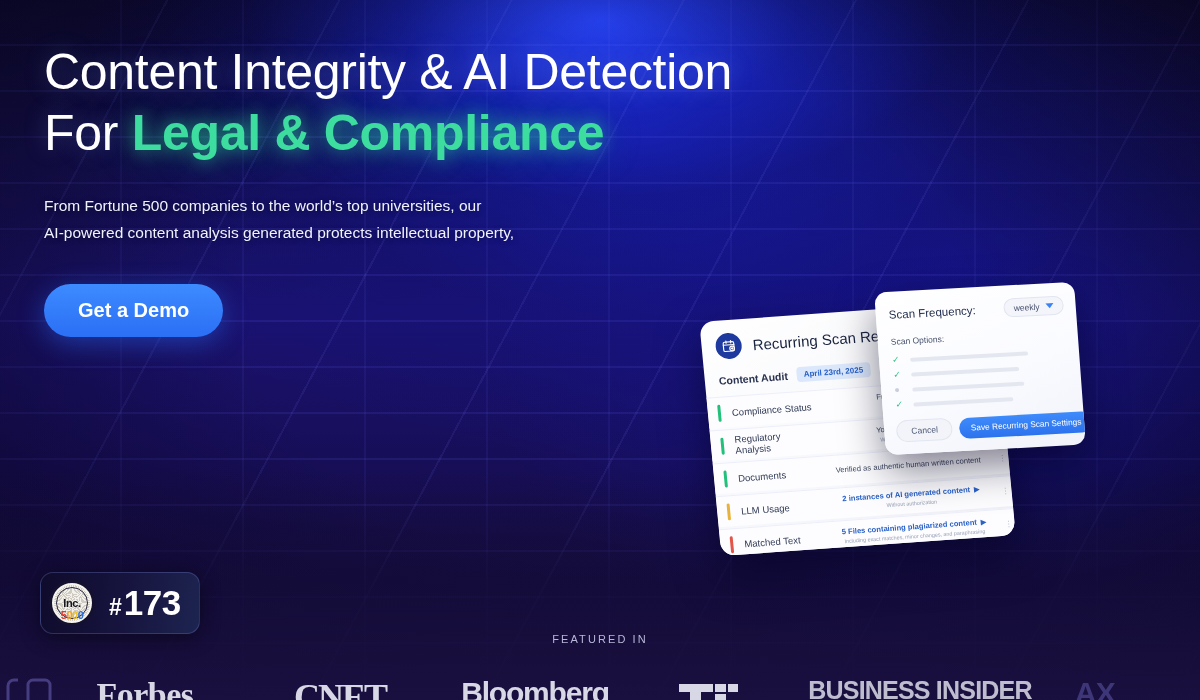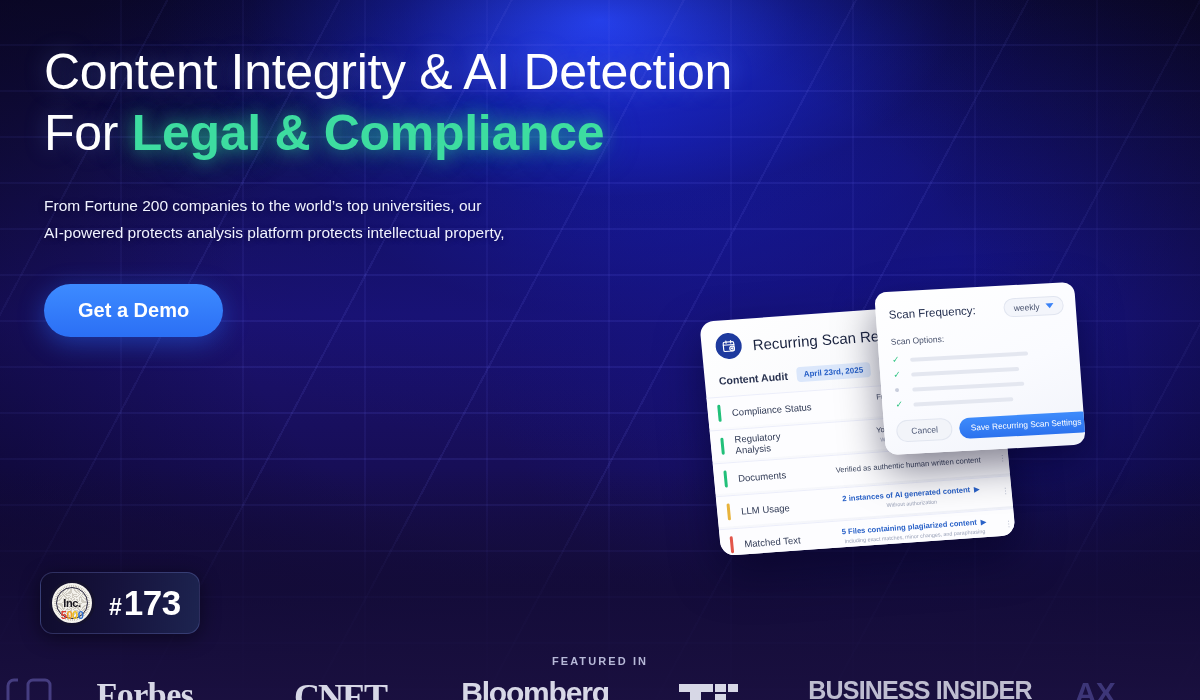--- a/index.html
+++ b/index.html
@@ -220,22 +220,22 @@
     background: linear-gradient(180deg,#3e8bfb 0%, #2c72ee 100%); border:none; border-radius:11px;
     padding:5.5px 11px; font-size:8.3px; color:#fff; font-family:"Liberation Sans",sans-serif; cursor:pointer;
     white-space:nowrap;
   }
 
   
   .featured {
     position:absolute; left:0; right:0; top:633px; text-align:center; z-index:6;
   }
   .featured-label {
-    font-size:11px; letter-spacing:2.1px; font-weight:700;
-    color:#b7b9d8; text-transform:uppercase;margin-top:22px;
+    font-size:11px; letter-spacing:2.1px; font-weight:400;
+    color:#b7b9d8; text-transform:uppercase;
   }
   .logos {
     position:absolute; left:0; right:0; top:676px; height:28px;
     display:flex; align-items:flex-start; justify-content:center; gap:0;
     overflow:hidden; z-index:6;
   }
   .logo {
     color:#e8e9f5; font-weight:700; opacity:.92;
     display:flex; align-items:center; justify-content:center;
     white-space:nowrap;
@@ -263,22 +263,22 @@
   <div class="vignette"></div>
   <div class="bottom-fade"></div>
 
   <div class="hero">
     <h1 class="headline">
       <span>Content Integrity &amp; AI Detection</span><br>
       <span>For </span><span class="accent">Legal &amp; Compliance</span>
     </h1>
 
     <p class="subcopy">
-      <span>From Fortune 200 companies to the world’s top universities, our</span><br>
-      <span>AI-powered protects analysis platform protects intellectual property,</span><br>
+      <span>From Fortune 500 companies to the world’s top universities, our</span><br>
+      <span>AI-powered content analysis generated protects intellectual property,</span><br>
     </p>
 
     <button class="cta">Get a Demo</button>
   </div>
 
   <div class="inc-badge">
     <div class="seal">
       <div class="seal-inner">
         <div class="seal-inc">Inc.</div>
         <div class="seal-5000"><span class="d1">5</span><span class="d2">0</span><span class="d3">0</span><span class="d4">0</span></div>

